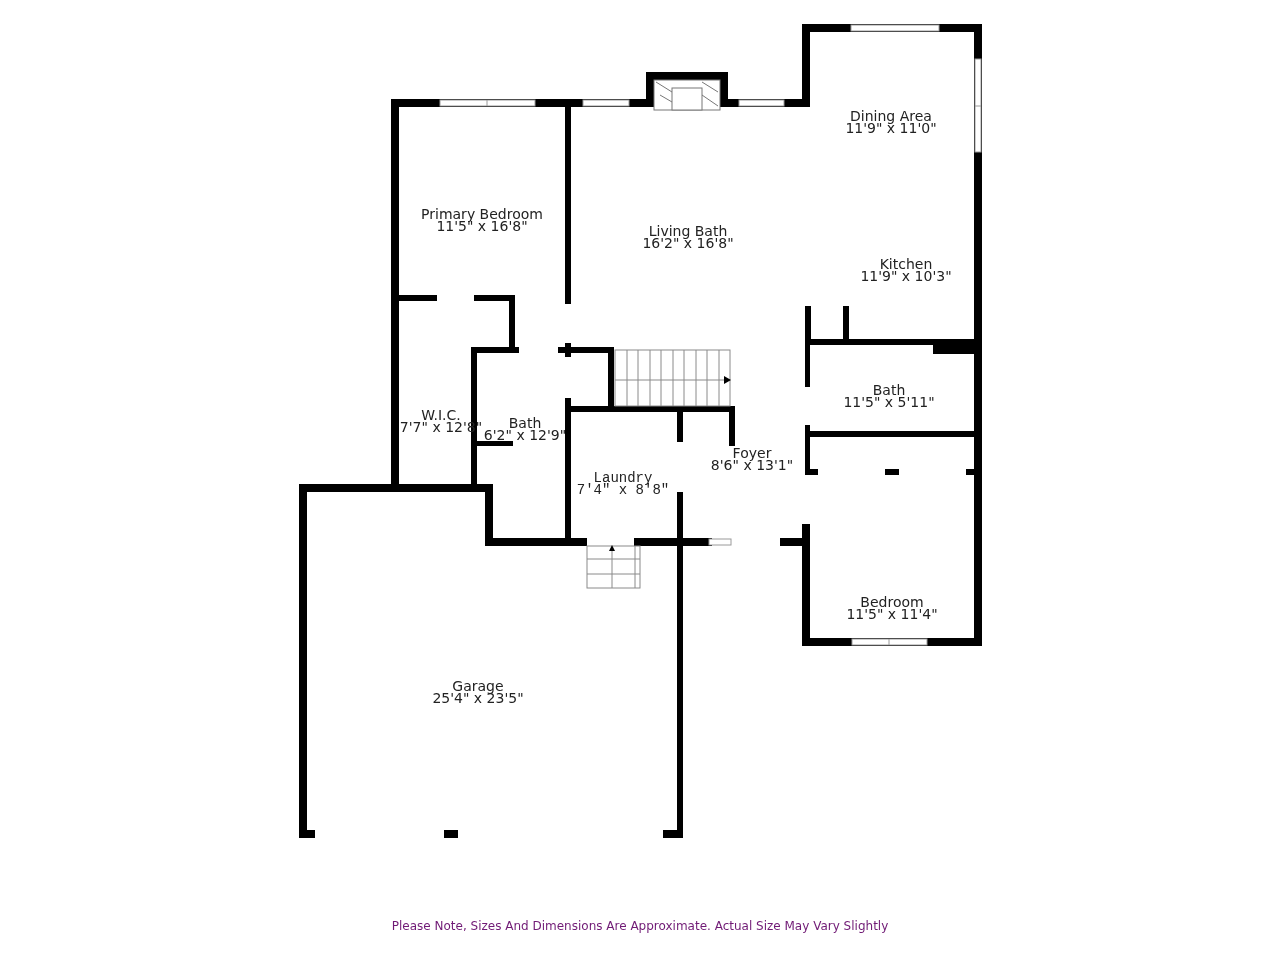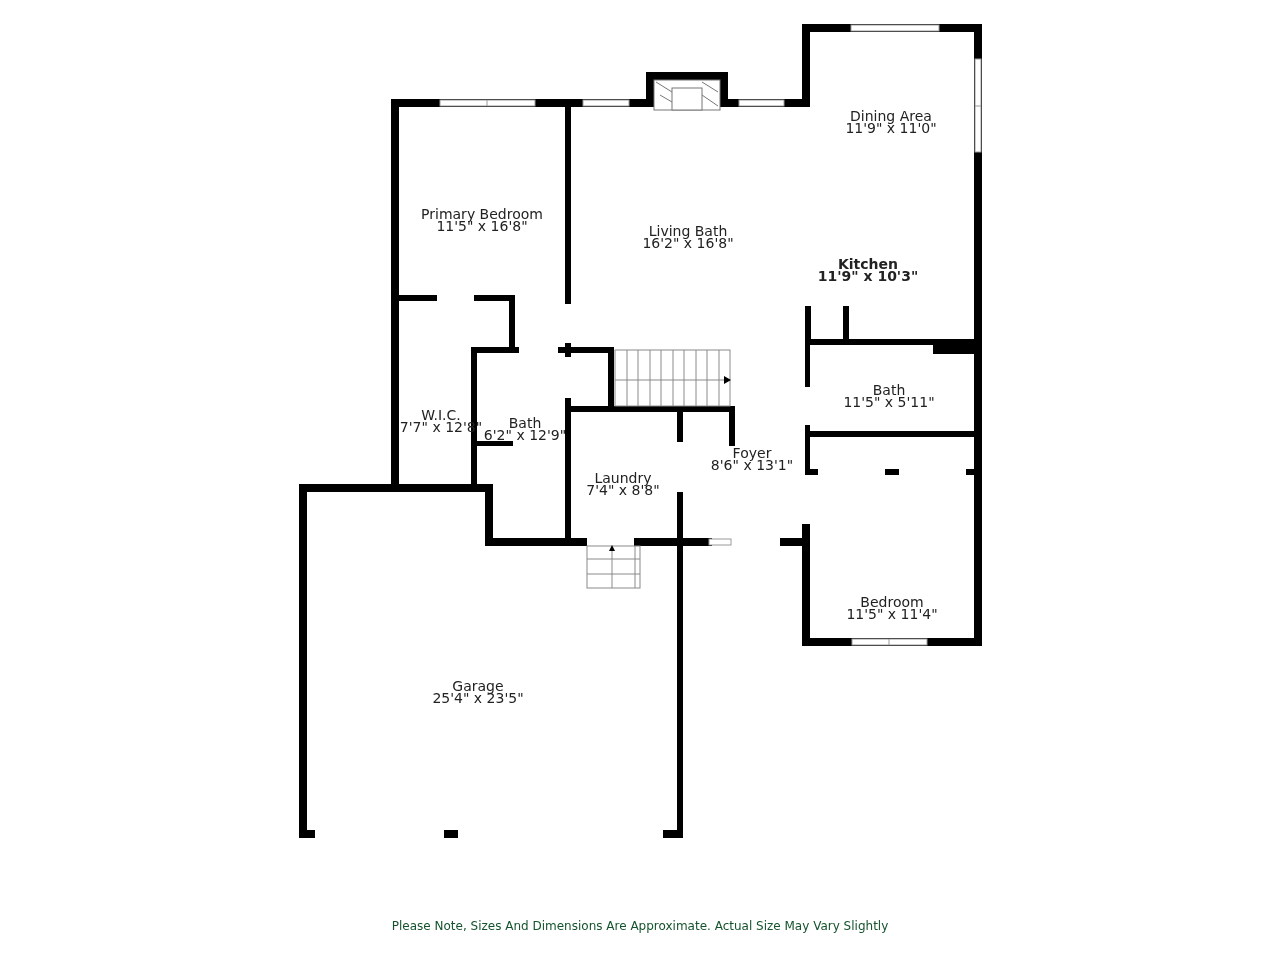--- a/index.html
+++ b/index.html
@@ -4,21 +4,21 @@
   <style>
     html, body { margin: 0; padding: 0; background: #ffffff; }
     body { width: 1280px; height: 960px; position: relative; overflow: hidden; font-family: "DejaVu Sans", sans-serif; }
     #plan { position: absolute; left: 0; top: 0; width: 1280px; height: 960px; }
     .wall { fill: #000000; }
     .win { fill: #ffffff; stroke: #9a9a9a; stroke-width: 1; }
     .opening { fill: #ffffff; }
     .stair { fill: none; stroke: #8a8a8a; stroke-width: 1; }
     .room-label { position: absolute; text-align: center; font-size: 14px; line-height: 12px; color: #222222; white-space: nowrap; transform: translateX(-50%); }
     .room-label span { display: block; }
-    #footnote { position: absolute; left: 0; width: 1280px; top: 919px; text-align: center; font-size: 12px; color: #14532d; }
+    #footnote { position: absolute; left: 0; width: 1280px; top: 919px; text-align: center; font-size: 12px; color: #701a75; }
   </style>
 </head>
 <body>
 
 <svg id="plan" viewBox="0 0 1280 960" xmlns="http://www.w3.org/2000/svg">
   <g>
 
     <rect class="wall" x="391" y="99" width="8" height="392"></rect>
 
     <rect class="wall" x="391" y="99" width="190" height="8"></rect>
@@ -132,41 +132,41 @@
   <span>11'5" x 16'8"</span>
 </div>
 <div class="room-label" style="left:688px;top:225px;">
   <span>Living Bath</span>
   <span>16'2" x 16'8"</span>
 </div>
 <div class="room-label" style="left:891px;top:110px;">
   <span>Dining Area</span>
   <span>11'9" x 11'0"</span>
 </div>
-<div class="room-label" style="left:868px;top:258px;font-weight:bold;">
+<div class="room-label" style="left:906px;top:258px;">
   <span>Kitchen</span>
   <span>11'9" x 10'3"</span>
 </div>
 <div class="room-label" style="left:441px;top:381px;margin-top:28px;">
   <span>W.I.C.</span>
   <span>7'7" x 12'8"</span>
 </div>
 <div class="room-label" style="left:525px;top:417px;">
   <span>Bath</span>
   <span>6'2" x 12'9"</span>
 </div>
 <div class="room-label" style="left:889px;top:384px;">
   <span>Bath</span>
   <span>11'5" x 5'11"</span>
 </div>
 <div class="room-label" style="left:752px;top:447px;">
   <span>Foyer</span>
   <span>8'6" x 13'1"</span>
 </div>
-<div class="room-label" style="left:623px;top:472px;">
+<div class="room-label" style="left:623px;top:472px;font-family:Liberation Mono, monospace;">
   <span>Laundry</span>
   <span>7'4" x 8'8"</span>
 </div>
 <div class="room-label" style="left:892px;top:555px;margin-top:41px;">
   <span>Bedroom</span>
   <span>11'5" x 11'4"</span>
 </div>
 <div class="room-label" style="left:478px;top:673px;margin-top:7px;">
   <span>Garage</span>
   <span>25'4" x 23'5"</span>

